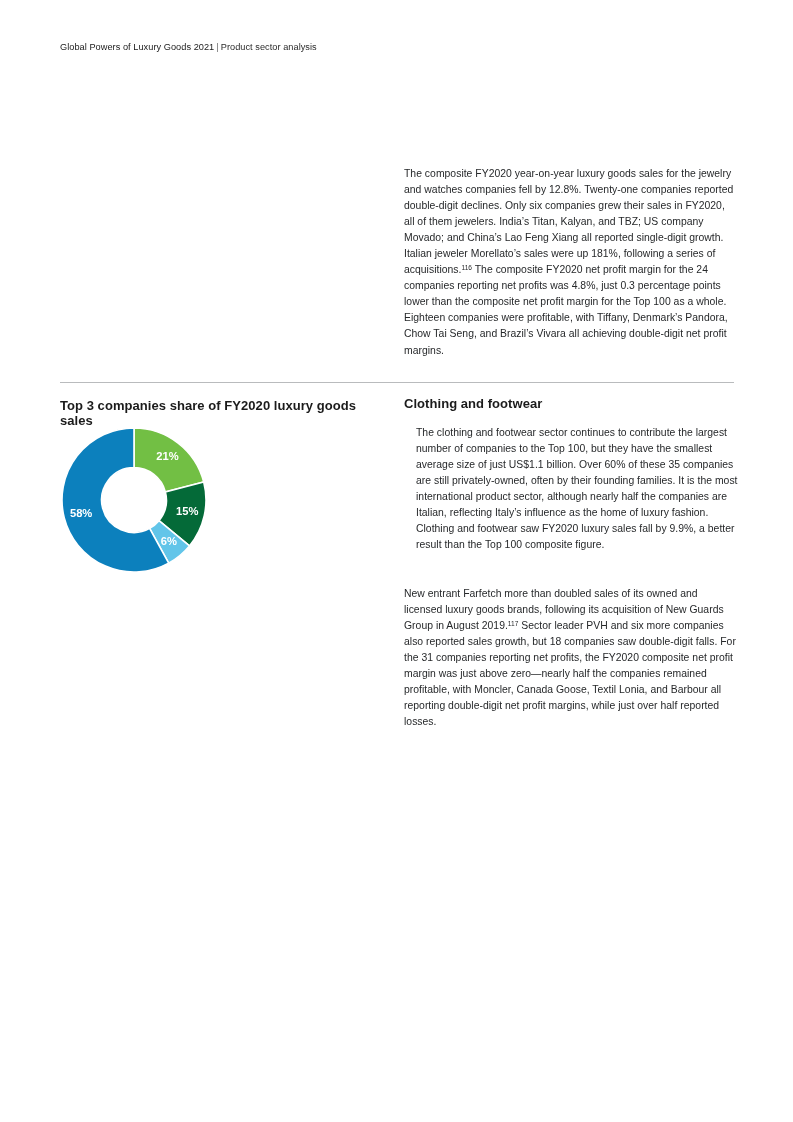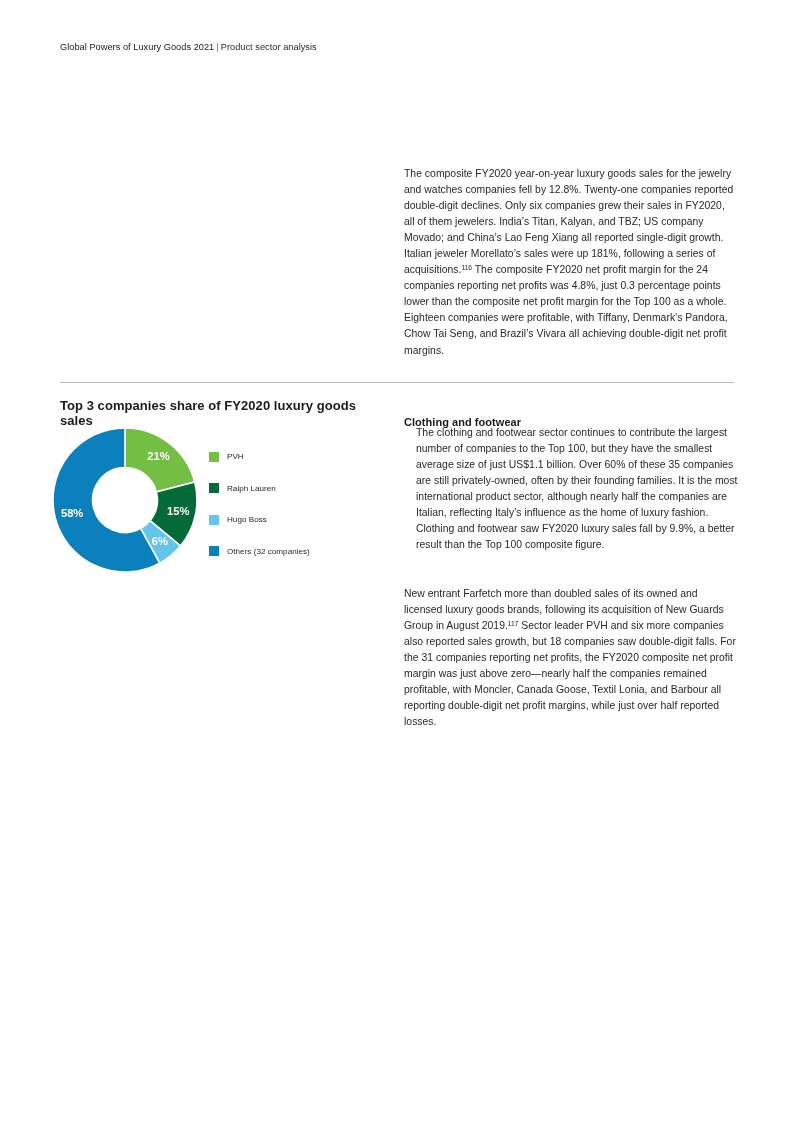--- a/index.html
+++ b/index.html
@@ -87,23 +87,23 @@
     top: 398px;
     width: 330px;
     font-size: 13px;
     font-weight: bold;
     color: #1b1b1b;
     letter-spacing: 0.004em;
   }
   .section-heading {
     position: absolute;
     left: 404px;
-    top: 416px;
+    top: 396px;
     width: 330px;
-    font-size: 11px;
+    font-size: 13px;
     font-weight: bold;
     color: #1b1b1b;
     letter-spacing: 0.004em;
   }
 
   .para-cf-1 {
     position: absolute;
     left: 416px;
     top: 425px;
     width: 332px;
@@ -111,21 +111,21 @@
   .para-cf-2 {
     position: absolute;
     left: 404px;
     top: 586px;
     width: 332px;
   }
 
   
   .chart-area {
     position: absolute;
-    left: 51px;
+    left: 60px;
     top: 426px;
     width: 330px;
     height: 150px;
   }
   .donut-wrap {
     position: absolute;
     left: 0;
     top: 0;
     width: 148px;
     height: 148px;
@@ -208,38 +208,20 @@
             <path d="M 108.68626453532352 137.09408096315818 A 72 72 0 1 1 73.99999999999999 2 L 74 41.6 A 32.4 32.4 0 1 0 89.60881904089558 102.39233643342118 Z" fill="#0c80bd" stroke="#ffffff" stroke-width="1.6"></path>
           </g>
         <g id="donut-labels">
             <text x="107.45" y="30.88" class="slice-label">21%</text>
             <text x="127.26" y="85.91" class="slice-label">15%</text>
             <text x="108.79" y="116.05" class="slice-label">6%</text>
             <text x="21.14" y="87.57" class="slice-label">58%</text>
           </g>
       </svg>
     </div>
-    <div class="legend" id="chart-legend">
-        <div class="legend-item">
-          <span class="legend-swatch" style="background: rgb(114, 191, 68);"></span>
-          <span class="legend-label">PVH</span>
-        </div>
-        <div class="legend-item">
-          <span class="legend-swatch" style="background: rgb(4, 106, 56);"></span>
-          <span class="legend-label">Ralph Lauren</span>
-        </div>
-        <div class="legend-item">
-          <span class="legend-swatch" style="background: rgb(98, 197, 233);"></span>
-          <span class="legend-label">Hugo Boss</span>
-        </div>
-        <div class="legend-item">
-          <span class="legend-swatch" style="background: rgb(12, 128, 189);"></span>
-          <span class="legend-label">Others (32 companies)</span>
-        </div>
-      </div>
   </div>
 
   <div class="para-cf-1">
     <p class="body-text">The clothing and footwear sector continues to contribute the largest number of companies to the Top 100, but they have the smallest average size of just US$1.1 billion. Over 60% of these 35 companies are still privately-owned, often by their founding families. It is the most international product sector, although nearly half the companies are Italian, reflecting Italy’s influence as the home of luxury fashion. Clothing and footwear saw FY2020 luxury sales fall by 9.9%, a better result than the Top 100 composite figure.</p>
   </div>
 
   <div class="para-cf-2">
     <p class="body-text"><span>New entrant Farfetch more than doubled sales of its owned and licensed luxury goods brands, following its acquisition of New Guards Group in August 2019.</span><sup>117</sup><span> Sector leader PVH and six more companies also reported sales growth, but 18 companies saw double-digit falls. For the 31 companies reporting net profits, the FY2020 composite net profit margin was just above zero—nearly half the companies remained profitable, with Moncler, Canada Goose, Textil Lonia, and Barbour all reporting double-digit net profit margins, while just over half reported losses.</span></p>
   </div>
 

